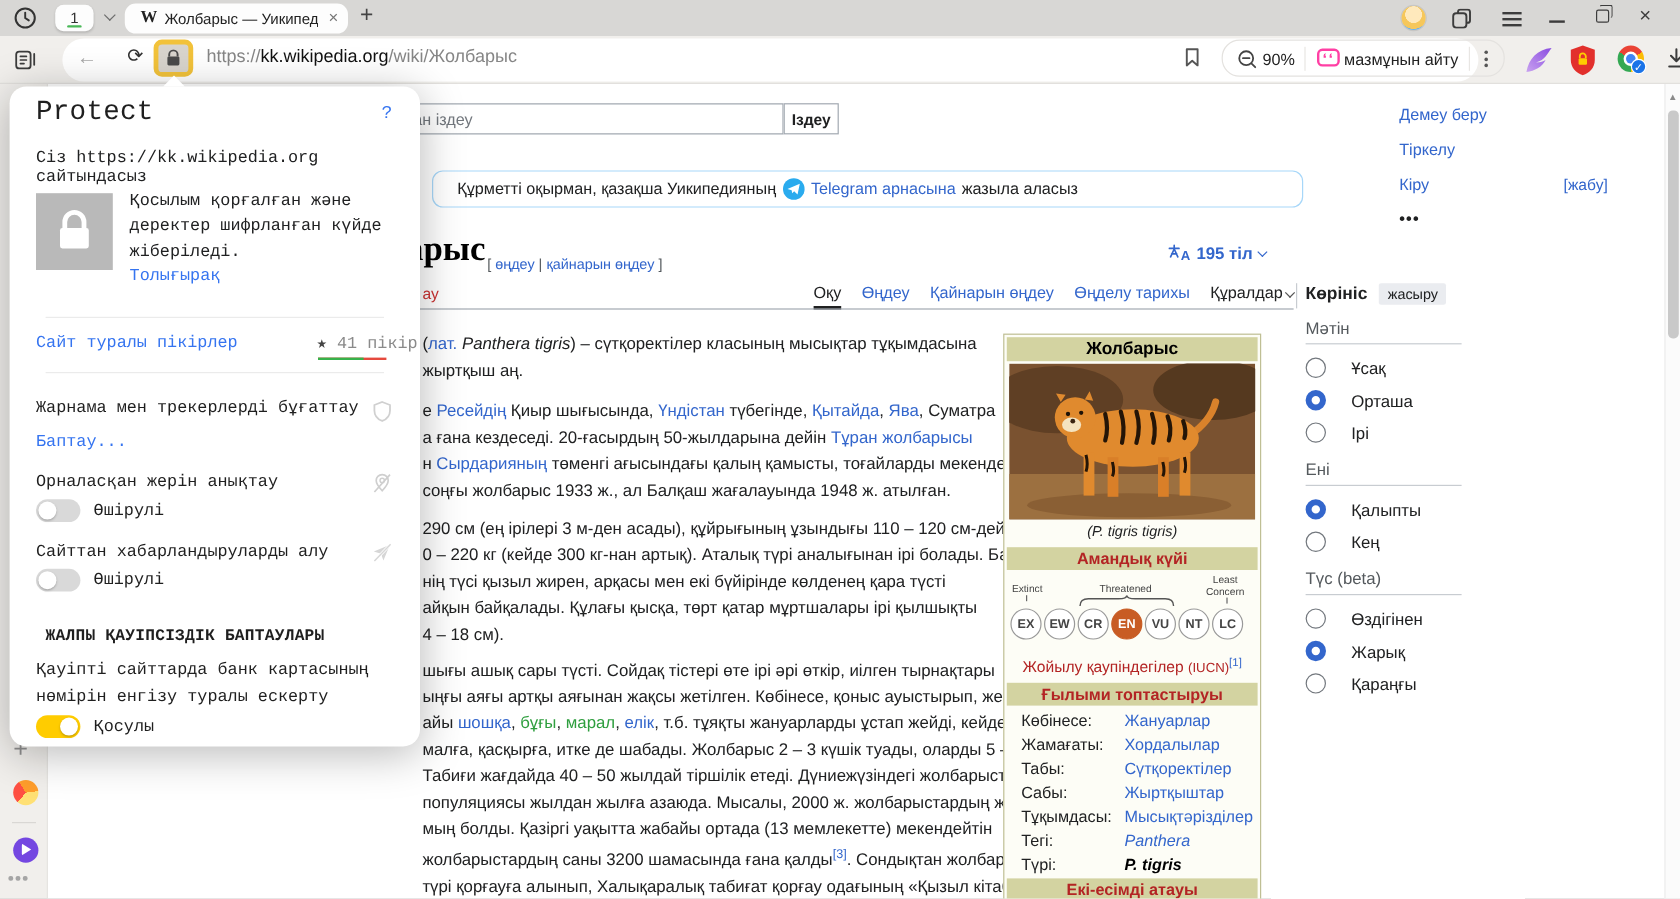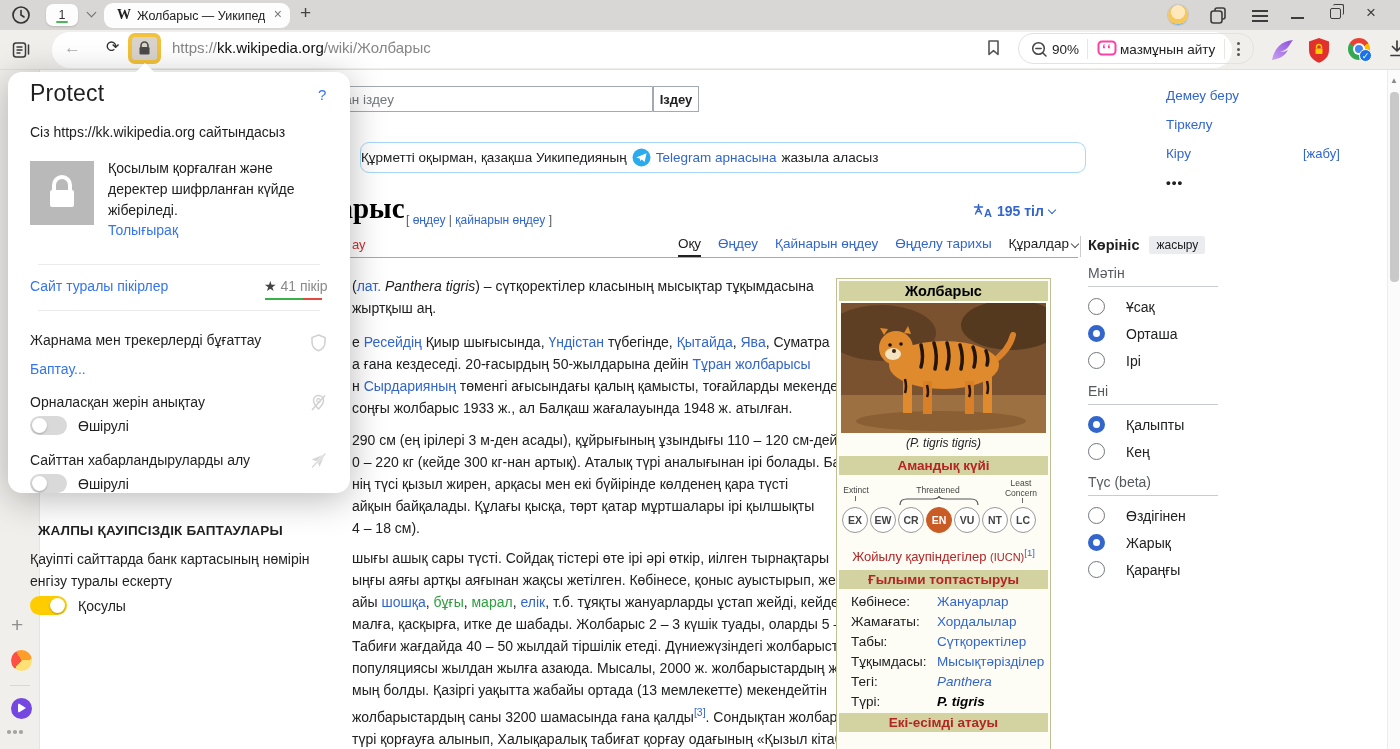--- a/index.html
+++ b/index.html
@@ -62,21 +62,21 @@
   .ls-dots div { width:3.5px; height:3.5px; border-radius:50%; background:#a5a5a5; }
 
   
   .page { position:absolute; left:40px; top:70px; width:1360px; height:679px; background:#fff; }
   .searchbox { position:absolute; left:170px; top:16px; width:443px; height:26px; border:1px solid #a2a9b1; border-radius:2px 0 0 2px; font-size:13.5px; padding:0 8px; color:#222; font-family:"Liberation Sans",sans-serif; }
   .searchbox::placeholder { color:#72777d; }
   .searchbtn { position:absolute; left:613px; top:16px; width:46px; height:26px; border:1px solid #a2a9b1; background:#fff; font-weight:bold; font-size:13px; color:#202122; }
   .userlinks { position:absolute; left:1126px; top:18px; display:flex; gap:14px; font-size:13.5px;flex-direction:column; }
   .userlinks span { color:#3366cc; }
   .userlinks .dots3 { color:#202122; letter-spacing:1px; font-weight:bold; }
-  .banner { position:absolute; left:320px; top:72px; width:726px; height:31px; border:1px solid #a7d7f9; border-radius:9px; font-size:13.5px; display:flex; align-items:center; padding-left:0; gap:5px; white-space:nowrap; }
+  .banner { position:absolute; left:320px; top:72px; width:726px; height:31px; border:1px solid #a7d7f9; border-radius:9px; font-size:13.5px; display:flex; align-items:center; padding-left:20px; gap:5px; white-space:nowrap; }
   .banner .blink { color:#3366cc; }
   .bannerclose { position:absolute; left:1263px; top:76px; font-size:13px; color:#3366cc; }
   .wtitle { position:absolute; left:227px; top:122px; font-family:"Liberation Serif",serif; font-size:29px; color:#000; }
   .editlinks { position:absolute; left:366px; top:143px; font-size:12px; color:#54595d; }
   .editlinks a { color:#3366cc; text-decoration:none; }
   .langbtn { position:absolute; left:933px; top:133px; display:flex; align-items:center; gap:5px; color:#3366cc; font-size:14px; font-weight:bold; }
   .langbtn .chev { border-color:#3366cc; width:6px; height:6px; margin-top:-3px; }
   .hatnote { position:absolute; left:312px; top:167px; font-size:13px; color:#cc3333; }
   .vtabs { position:absolute; top:166px; right:322px; display:flex; gap:17px; font-size:13.5px; white-space:nowrap; }
   .vtab-active { color:#202122; border-bottom:3px solid #202122; padding-bottom:4px; }
@@ -126,21 +126,21 @@
   .ap-opt { display:flex; align-items:center; gap:21px; height:27px; font-size:14px; }
   .radio { width:17px; height:17px; border-radius:50%; border:1.5px solid #72777d; background:#fff; flex:none; }
   .radio.sel { border:5px solid #3366cc; }
 
   
   .sb { position:absolute; left:1347px; top:0; width:13px; height:679px; background:#fbfbfb; border-left:1px solid #ececec; }
   .sb-up { position:absolute; left:2px; top:6px; font-size:8px; color:#8a8a8a; }
   .sb-thumb { position:absolute; left:2px; top:22px; width:9px; height:190px; background:#c9c9c9; border-radius:4px; }
 
   
-  .popup { position:absolute; left:8px; top:72px; width:342px; height:421px; background:#fff; border-radius:14px; box-shadow:0 6px 36px rgba(0,0,0,.28); z-index:50; }
+  .popup { position:absolute; left:8px; top:72px; width:342px; height:550px; background:#fff; border-radius:14px; box-shadow:0 6px 36px rgba(0,0,0,.28); z-index:50;font-family:Liberation Mono, monospace; }
   .popup-arrow { position:absolute; left:136px; top:63px; width:0; height:0; border-left:9px solid transparent; border-right:9px solid transparent; border-bottom:9px solid #fff; z-index:51; }
   .pp-title { position:absolute; left:30px; top:80px; font-size:23px; color:#1f1f1f; letter-spacing:.2px; }
   .pp-tile { position:absolute; left:30px; top:161px; width:64px; height:64px; background:#b9b9b9; display:flex; align-items:center; justify-content:center; }
   .pp-div { position:absolute; left:30px; width:282px; height:1px; background:#ebebeb; }
   .pp-blue { color:#3574f0; font-size:14px; }
   .pp-row-label { font-size:14px; color:#1f1f1f; }
   .pp-state { font-size:14px; color:#1f1f1f; }
   .tgl { position:absolute; width:37px; height:19px; border-radius:10px; background:#d9d9d9; }
   .tgl div { position:absolute; left:2px; top:2px; width:15px; height:15px; border-radius:50%; background:#fff; box-shadow:0 1px 2px rgba(0,0,0,.25); }
   .tgl.on { background:#fc0; }
@@ -394,20 +394,24 @@
           </div>
           <div class="ibrow">
             <span class="lb">Жамағаты:</span>
             <span class="vl l">Хордалылар</span>
           </div>
           <div class="ibrow">
             <span class="lb">Табы:</span>
             <span class="vl l">Сүтқоректілер</span>
           </div>
           <div class="ibrow">
+            <span class="lb">Сабы:</span>
+            <span class="vl l">Жыртқыштар</span>
+          </div>
+          <div class="ibrow">
             <span class="lb">Тұқымдасы:</span>
             <span class="vl l">Мысықтәрізділер</span>
           </div>
           <div class="ibrow">
             <span class="lb">Тегі:</span>
             <span class="vl li">Panthera</span>
           </div>
           <div class="ibrow">
             <span class="lb">Түрі:</span>
             <span class="vl bi">P. tigris</span>

